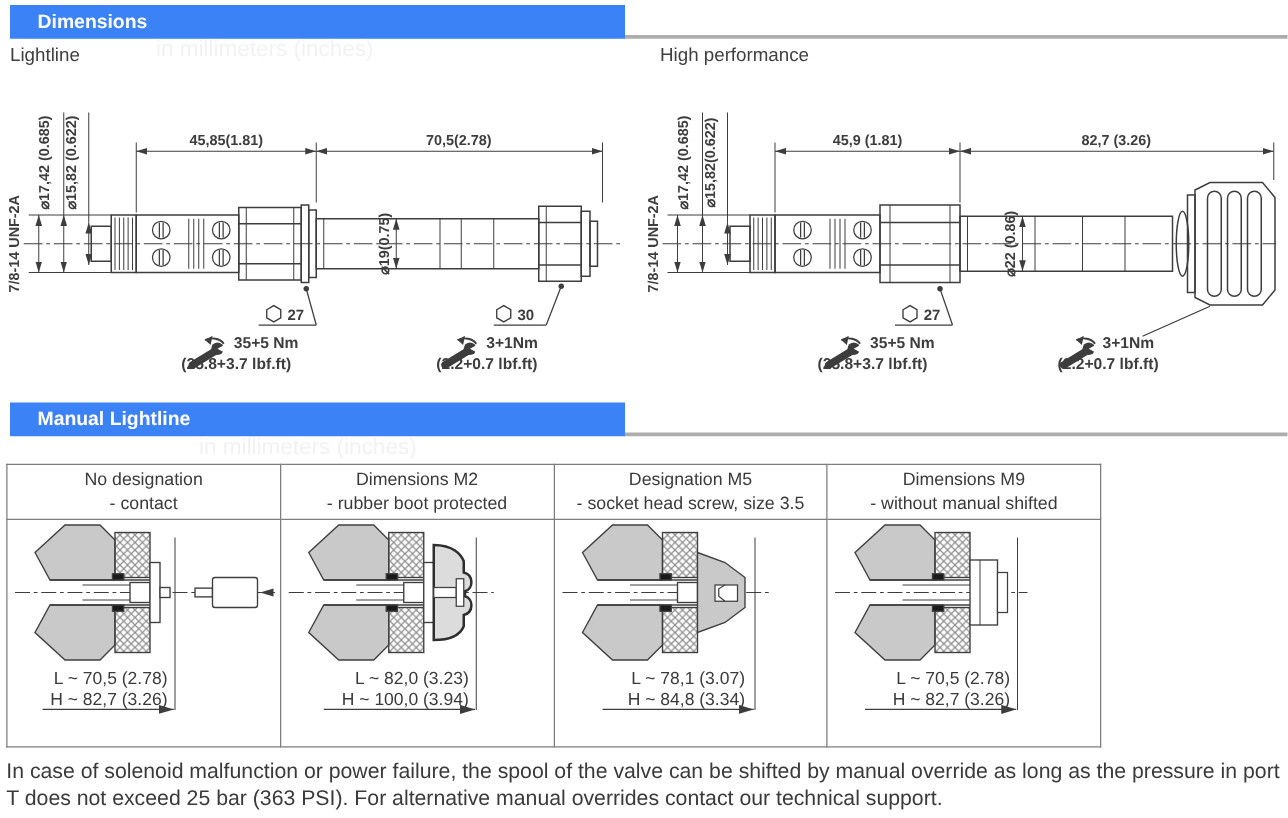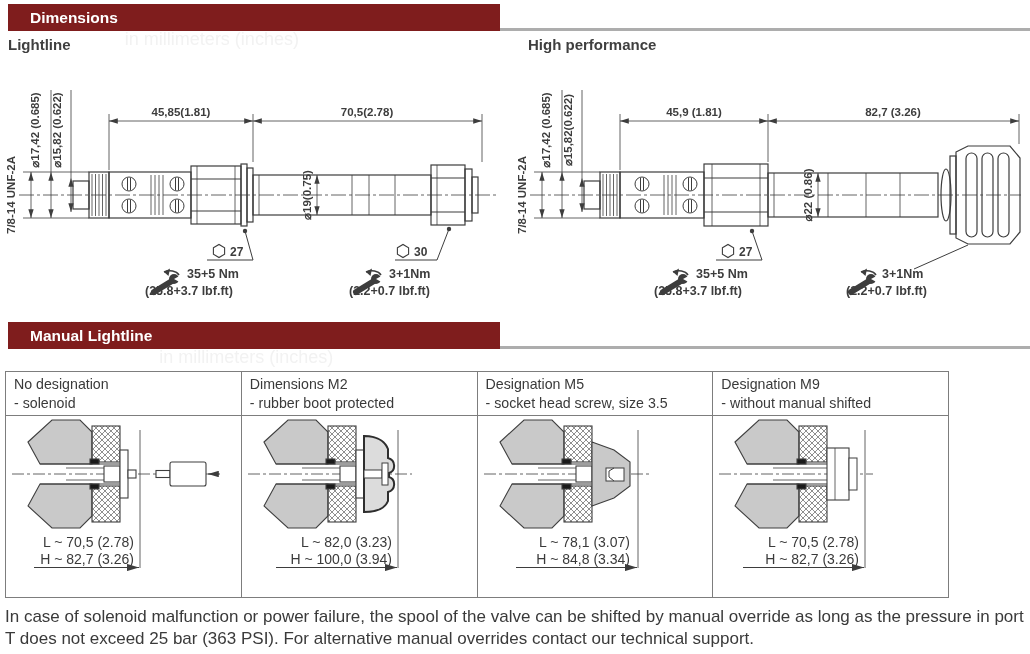--- a/index.html
+++ b/index.html
@@ -4,35 +4,35 @@
 <style>
   * { margin:0; padding:0; box-sizing:border-box; }
   html,body { background:#fff; }
   body {
     width:1030px; height:654px; position:relative; overflow:hidden;
     font-family:"Liberation Sans", sans-serif; color:#3a3a3a;
   }
   .section-row { position:absolute; left:0; width:1030px; height:27px; }
   .section-bar {
     position:absolute; left:8px; top:0; width:492px; height:27px;
-    background:#7f1d1d; color:#fff; display:flex; align-items:center;
+    background:#3b82f6; color:#fff; display:flex; align-items:center;
     padding-left:22px; gap:7px; white-space:nowrap;
   }
   .section-bar .bar-title { font-size:15.5px; font-weight:bold; }
   .section-bar .bar-sub   { font-size:18px; color:#f2f2f2;margin-top:44px; }
   .section-line { position:absolute; left:500px; right:0; bottom:0; height:3px; background:#adadad; }
-  .sub-heading { position:absolute; font-size:15px; font-weight:bold; color:#3f3f3f; }
+  .sub-heading { position:absolute; font-size:15px; font-weight:normal; color:#3f3f3f; }
   .drawing { position:absolute; }
   svg text { fill:#3d3d3d; }
   .dim  { font-size:11.5px; font-weight:bold; font-family:"Liberation Sans",sans-serif; }
   .torq { font-size:12.5px; font-weight:bold; font-family:"Liberation Sans",sans-serif; }
   .hexnum { font-size:12px; font-weight:bold; font-family:"Liberation Sans",sans-serif; }
   .ovr-table {
-    position:absolute; left:5px; top:371px; width:944px;
-    border-collapse:collapse; table-layout:fixed;
+    position:absolute; left:5px; top:371px; width:876px;
+    border-collapse:collapse; table-layout:fixed;text-align:center;
   }
   .ovr-table td { border:1px solid #7d7d7d; vertical-align:top; }
   .ovr-table .hdr-cell { height:41px; padding:3px 8px; font-size:14.2px; line-height:1.32; color:#3a3a3a; }
   .ovr-table .body-cell { height:182px; padding:0; }
   .cell-svg { display:block; margin:0 auto; }
   .lh-text { font-size:14px; font-family:"Liberation Sans",sans-serif; fill:#3a3a3a; }
   .footer-note {
     position:absolute; left:5px; top:606px; width:1022px;
     font-size:17px; line-height:22px; color:#3a3a3a;
   }
@@ -274,32 +274,32 @@
     <span class="bar-sub">in millimeters (inches)</span>
   </div>
   <div class="section-line"></div>
 </div>
 
 <table class="ovr-table">
   <tbody>
       <tr>
     <td class="hdr-cell">
       <div>No designation</div>
-      <div>- solenoid</div>
+      <div>- contact</div>
     </td>
     <td class="hdr-cell">
       <div>Dimensions M2</div>
       <div>- rubber boot protected</div>
     </td>
     <td class="hdr-cell">
       <div>Designation M5</div>
       <div>- socket head screw, size 3.5</div>
     </td>
     <td class="hdr-cell">
-      <div>Designation M9</div>
+      <div>Dimensions M9</div>
       <div>- without manual shifted</div>
     </td>
   </tr>
   <tr>
 
     <td class="body-cell">
       <svg class="cell-svg" width="250" height="180" viewBox="0 0 250 180">
         <defs>
           <pattern id="ht1" patternUnits="userSpaceOnUse" width="6" height="6">
                 <path d="M0,6 L6,0 M0,0 L6,6" stroke="#8f8f8f" stroke-width="1"></path>

